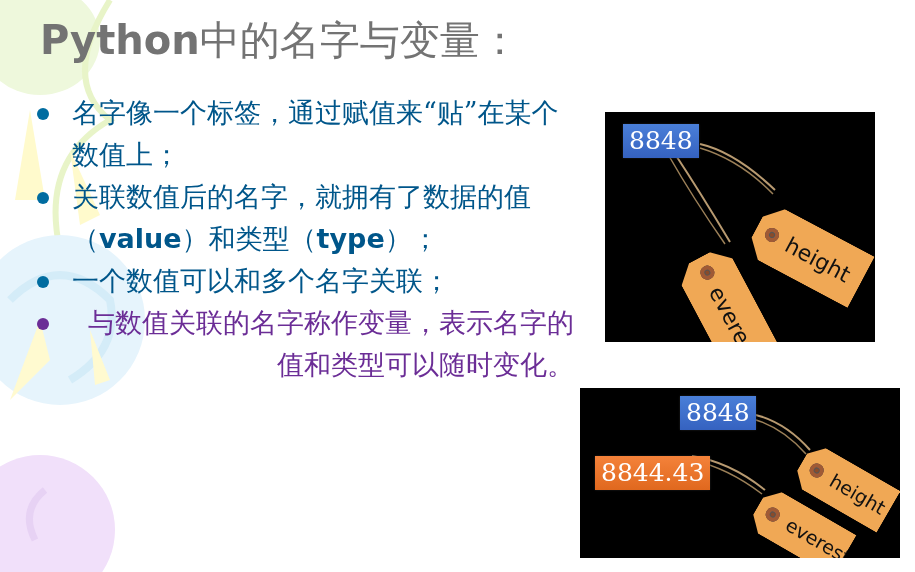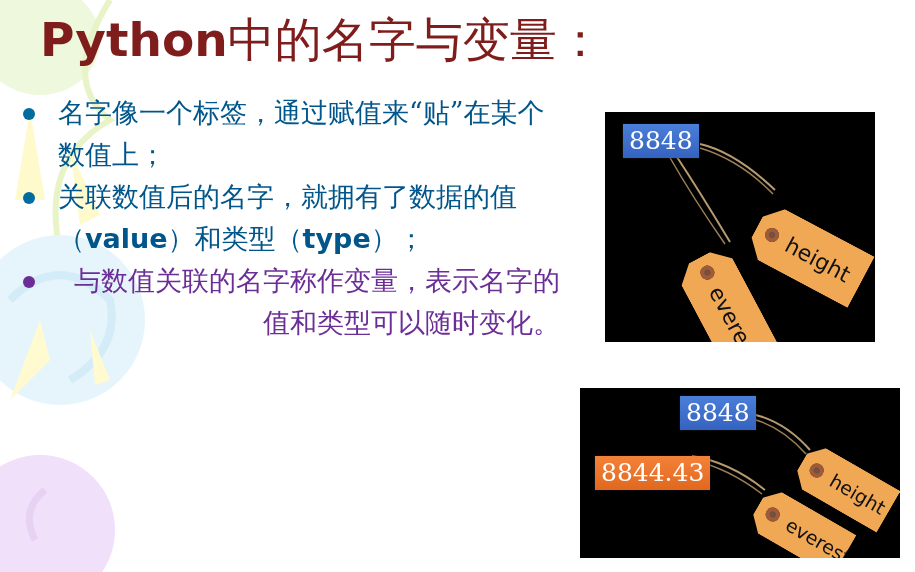--- a/index.html
+++ b/index.html
@@ -4,25 +4,25 @@
 <style>
   html, body { margin: 0; padding: 0; }
   body {
     width: 915px; height: 572px; position: relative; overflow: hidden;
     background: #ffffff;
     font-family: "DejaVu Serif", "Liberation Serif", serif;
   }
   .deco { position: absolute; pointer-events: none; }
   .title {
     position: absolute; left: 40px; top: 12px;
-    font-size: 47px; color: #7f1d1d; white-space: nowrap; line-height: 56px;
+    font-size: 40px; color: #737373; white-space: nowrap; line-height: 56px;
     font-family: "DejaVu Serif", serif;
   }
   .title .latin { font-family: "DejaVu Sans", sans-serif; font-weight: bold; }
-  ul.bullets { position: absolute; left: 20px; top: 92px; width: 540px; margin: 0; padding: 0; list-style: none; }
+  ul.bullets { position: absolute; left: 34px; top: 92px; width: 540px; margin: 0; padding: 0; list-style: none; }
   ul.bullets li {
     position: relative; padding-left: 38px; font-size: 27px; line-height: 42px;
     color: #00568a; margin-bottom: 0;
   }
   ul.bullets li .dot {
     position: absolute; left: 3px; top: 16px; width: 12px; height: 12px; border-radius: 50%;
     background: #006ca0;
   }
   ul.bullets li.purple { color: #6b2d96; text-align: right; }
   ul.bullets li.purple .dot { background: #6b2d96; }
@@ -68,20 +68,24 @@
 
 <ul class="bullets">
   <li>
     <span class="dot"></span>
     <span>名字像一个标签，通过赋值来“贴”在某个数值上；</span>
   </li>
   <li>
     <span class="dot"></span>
     <span>关联数值后的名字，就拥有了数据的值（</span><span class="kw">value</span><span>）和类型（</span><span class="kw">type</span><span>）；</span>
   </li>
+  <li>
+    <span class="dot"></span>
+    <span>一个数值可以和多个名字关联；</span>
+  </li>
   <li class="purple">
     <span class="dot"></span>
     <span>与数值关联的名字称作变量，表示名字的值和类型可以随时变化。</span>
   </li>
 </ul>
 
 <div class="panel" style="left:605px;top:112px;width:270px;height:230px;">
   <svg class="strings" width="270" height="230">
     <path d="M95 32 Q130 40 170 78" stroke="#b89a70" stroke-width="2" fill="none"></path>
     <path d="M95 36 Q135 48 168 82" stroke="#9c8058" stroke-width="1.5" fill="none"></path>

